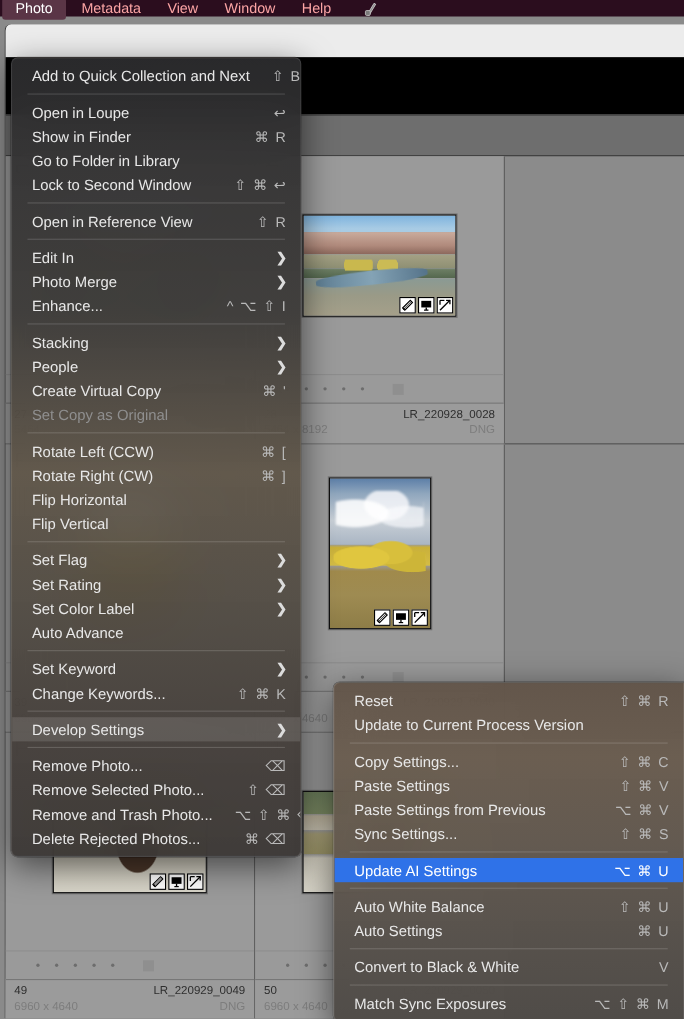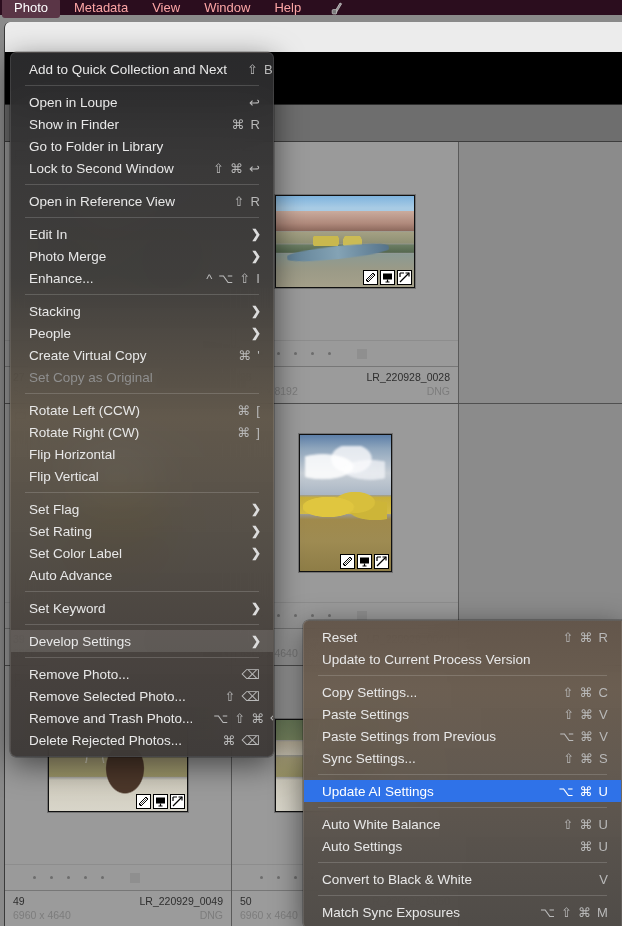--- a/index.html
+++ b/index.html
@@ -627,20 +627,24 @@
       <span class="chev">❯</span>
     </div>
     <div class="menu-row">
       <span class="label">Auto Advance</span>
     </div>
     <div class="menu-sep"></div>
     <div class="menu-row">
       <span class="label">Set Keyword</span>
       <span class="chev">❯</span>
     </div>
+    <div class="menu-row">
+      <span class="label">Change Keywords...</span>
+      <span class="accel">⇧ ⌘ K</span>
+    </div>
     <div class="menu-sep"></div>
     <div class="menu-row hl-grey">
       <span class="label">Develop Settings</span>
       <span class="chev">❯</span>
     </div>
     <div class="menu-sep"></div>
     <div class="menu-row">
       <span class="label">Remove Photo...</span>
       <span class="accel">⌫</span>
     </div>

